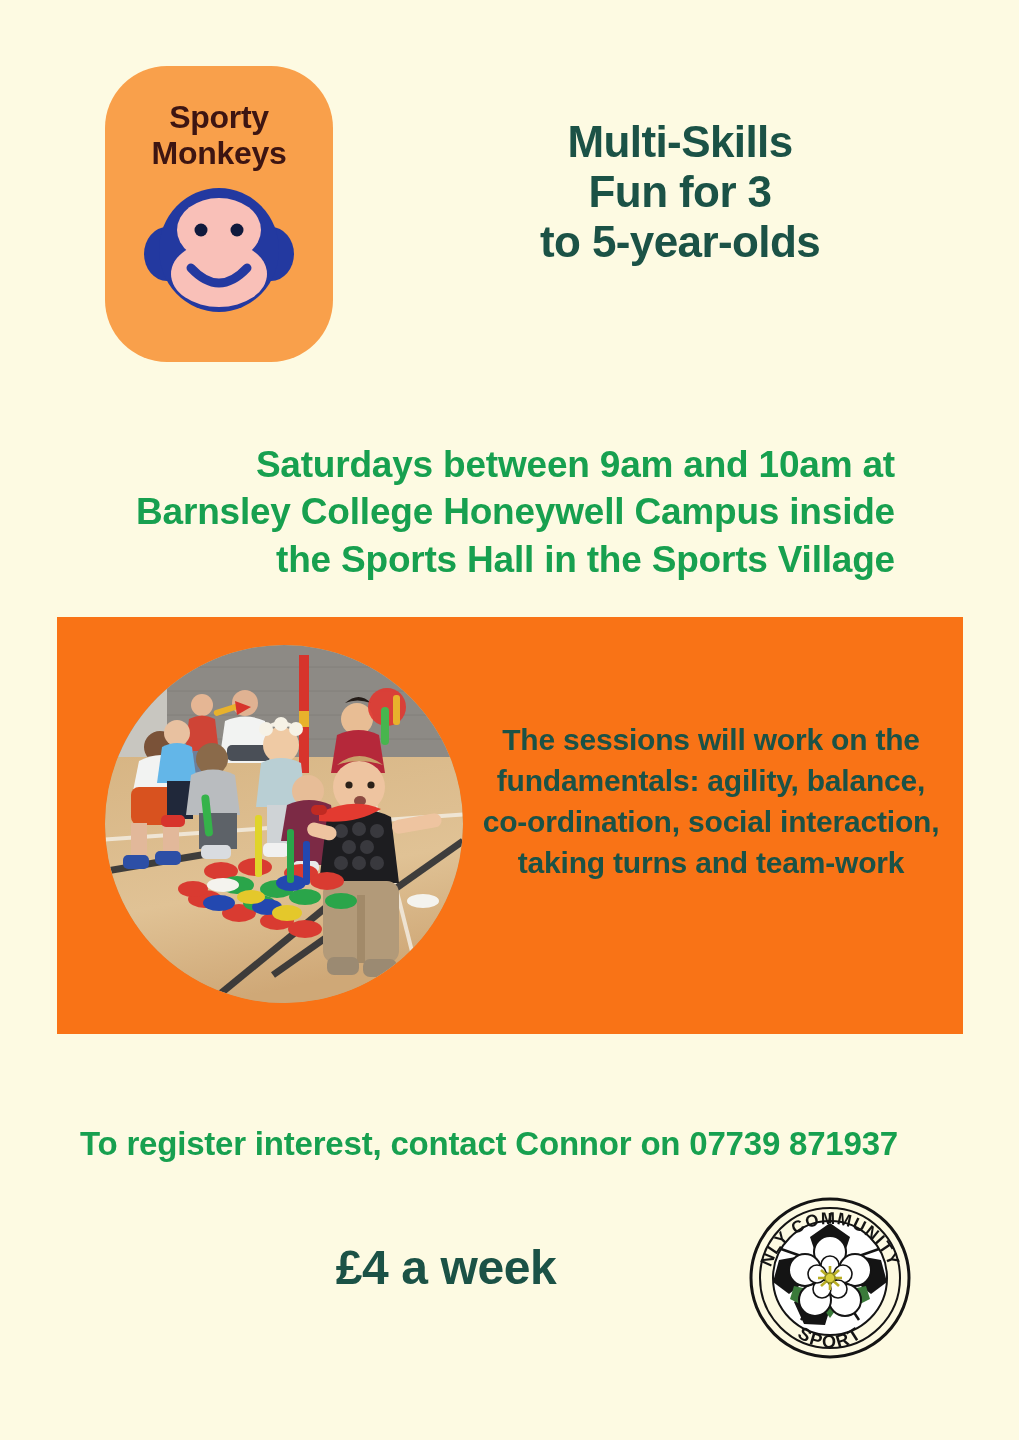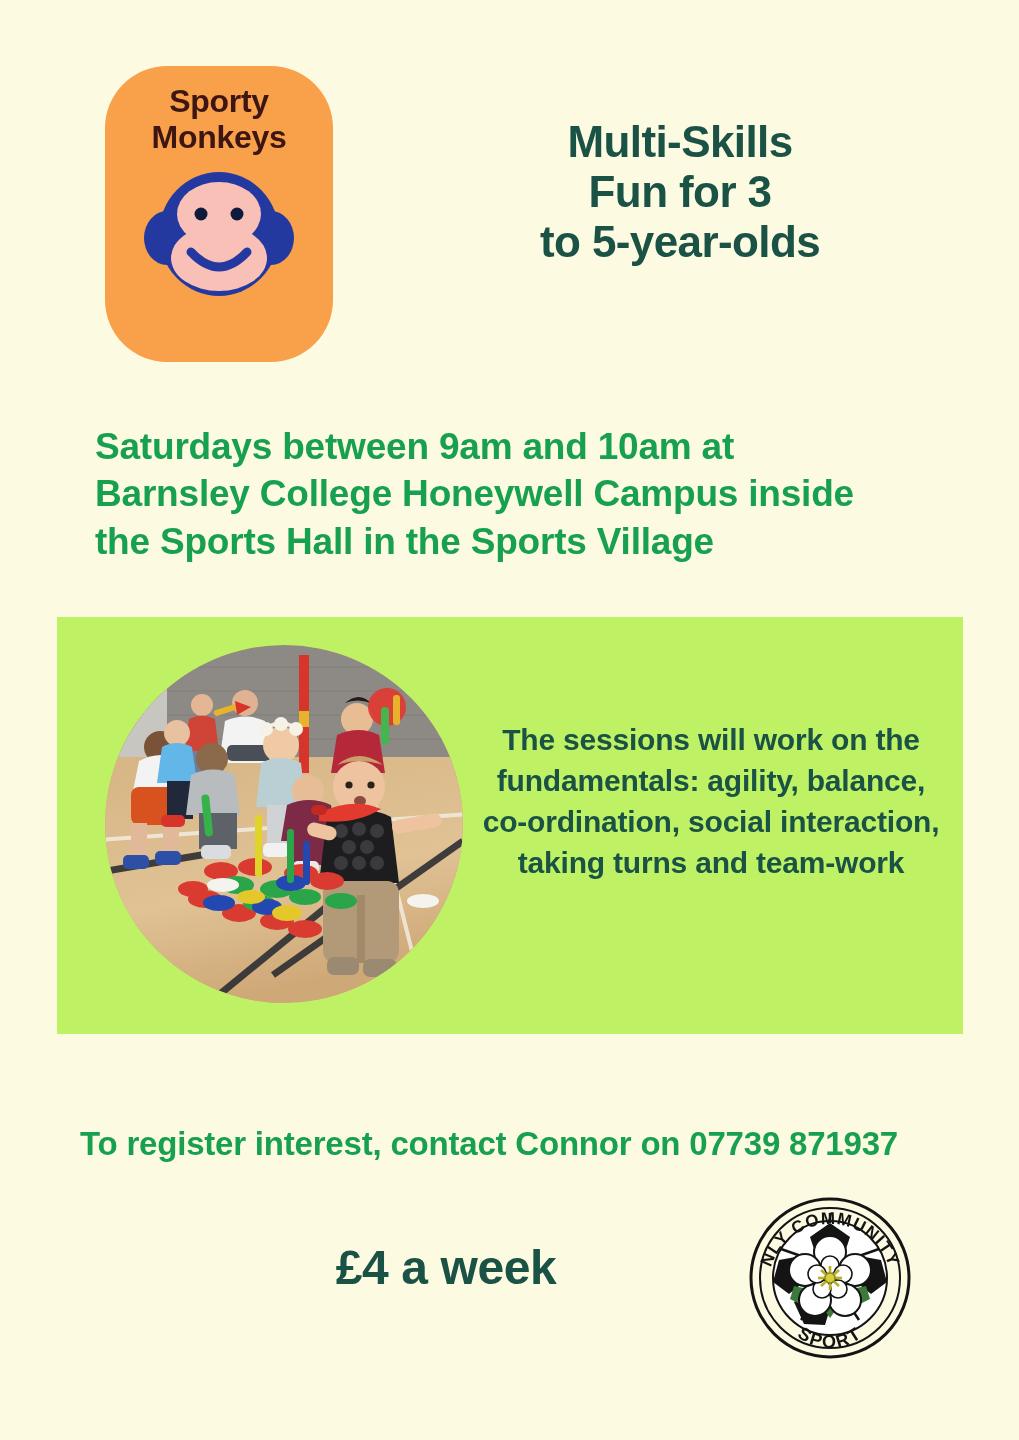--- a/index.html
+++ b/index.html
@@ -34,21 +34,21 @@
     top: 66px;
     width: 228px;
     height: 296px;
     background: #f9a04b;
     border-radius: 62px;
     display: flex;
     flex-direction: column;
     align-items: center;
     justify-content: flex-start;
     box-sizing: border-box;
-    padding-top: 18px;
+    padding-top: 34px;
   }
   .brand-name {
     color: #3d1512;
     font-size: 32px;
     font-weight: bold;
     line-height: 1.12;
     text-align: center;
     letter-spacing: -0.3px;
     white-space: pre-line;
   }
@@ -70,38 +70,38 @@
     line-height: 1.13;
     text-align: center;
     white-space: pre-line;
     letter-spacing: -0.6px;
   }
 
   
   .subtitle {
     position: absolute;
     left: 95px;
-    top: 386px;
+    top: 404px;
     width: 800px;
     color: #17a04f;
     font-size: 37px;
     font-weight: bold;
     line-height: 1.28;
-    text-align: left;
+    text-align: right;
     letter-spacing: -0.2px;
   }
 
   
   .feature-panel {
     position: absolute;
     left: 57px;
     top: 617px;
     width: 906px;
     height: 417px;
-    background: #bef264;
+    background: #f97316;
   }
   .photo-circle {
     position: absolute;
     left: 48px;
     top: 28px;
     width: 358px;
     height: 358px;
     border-radius: 50%;
     overflow: hidden;
     background: #c9a77a;

